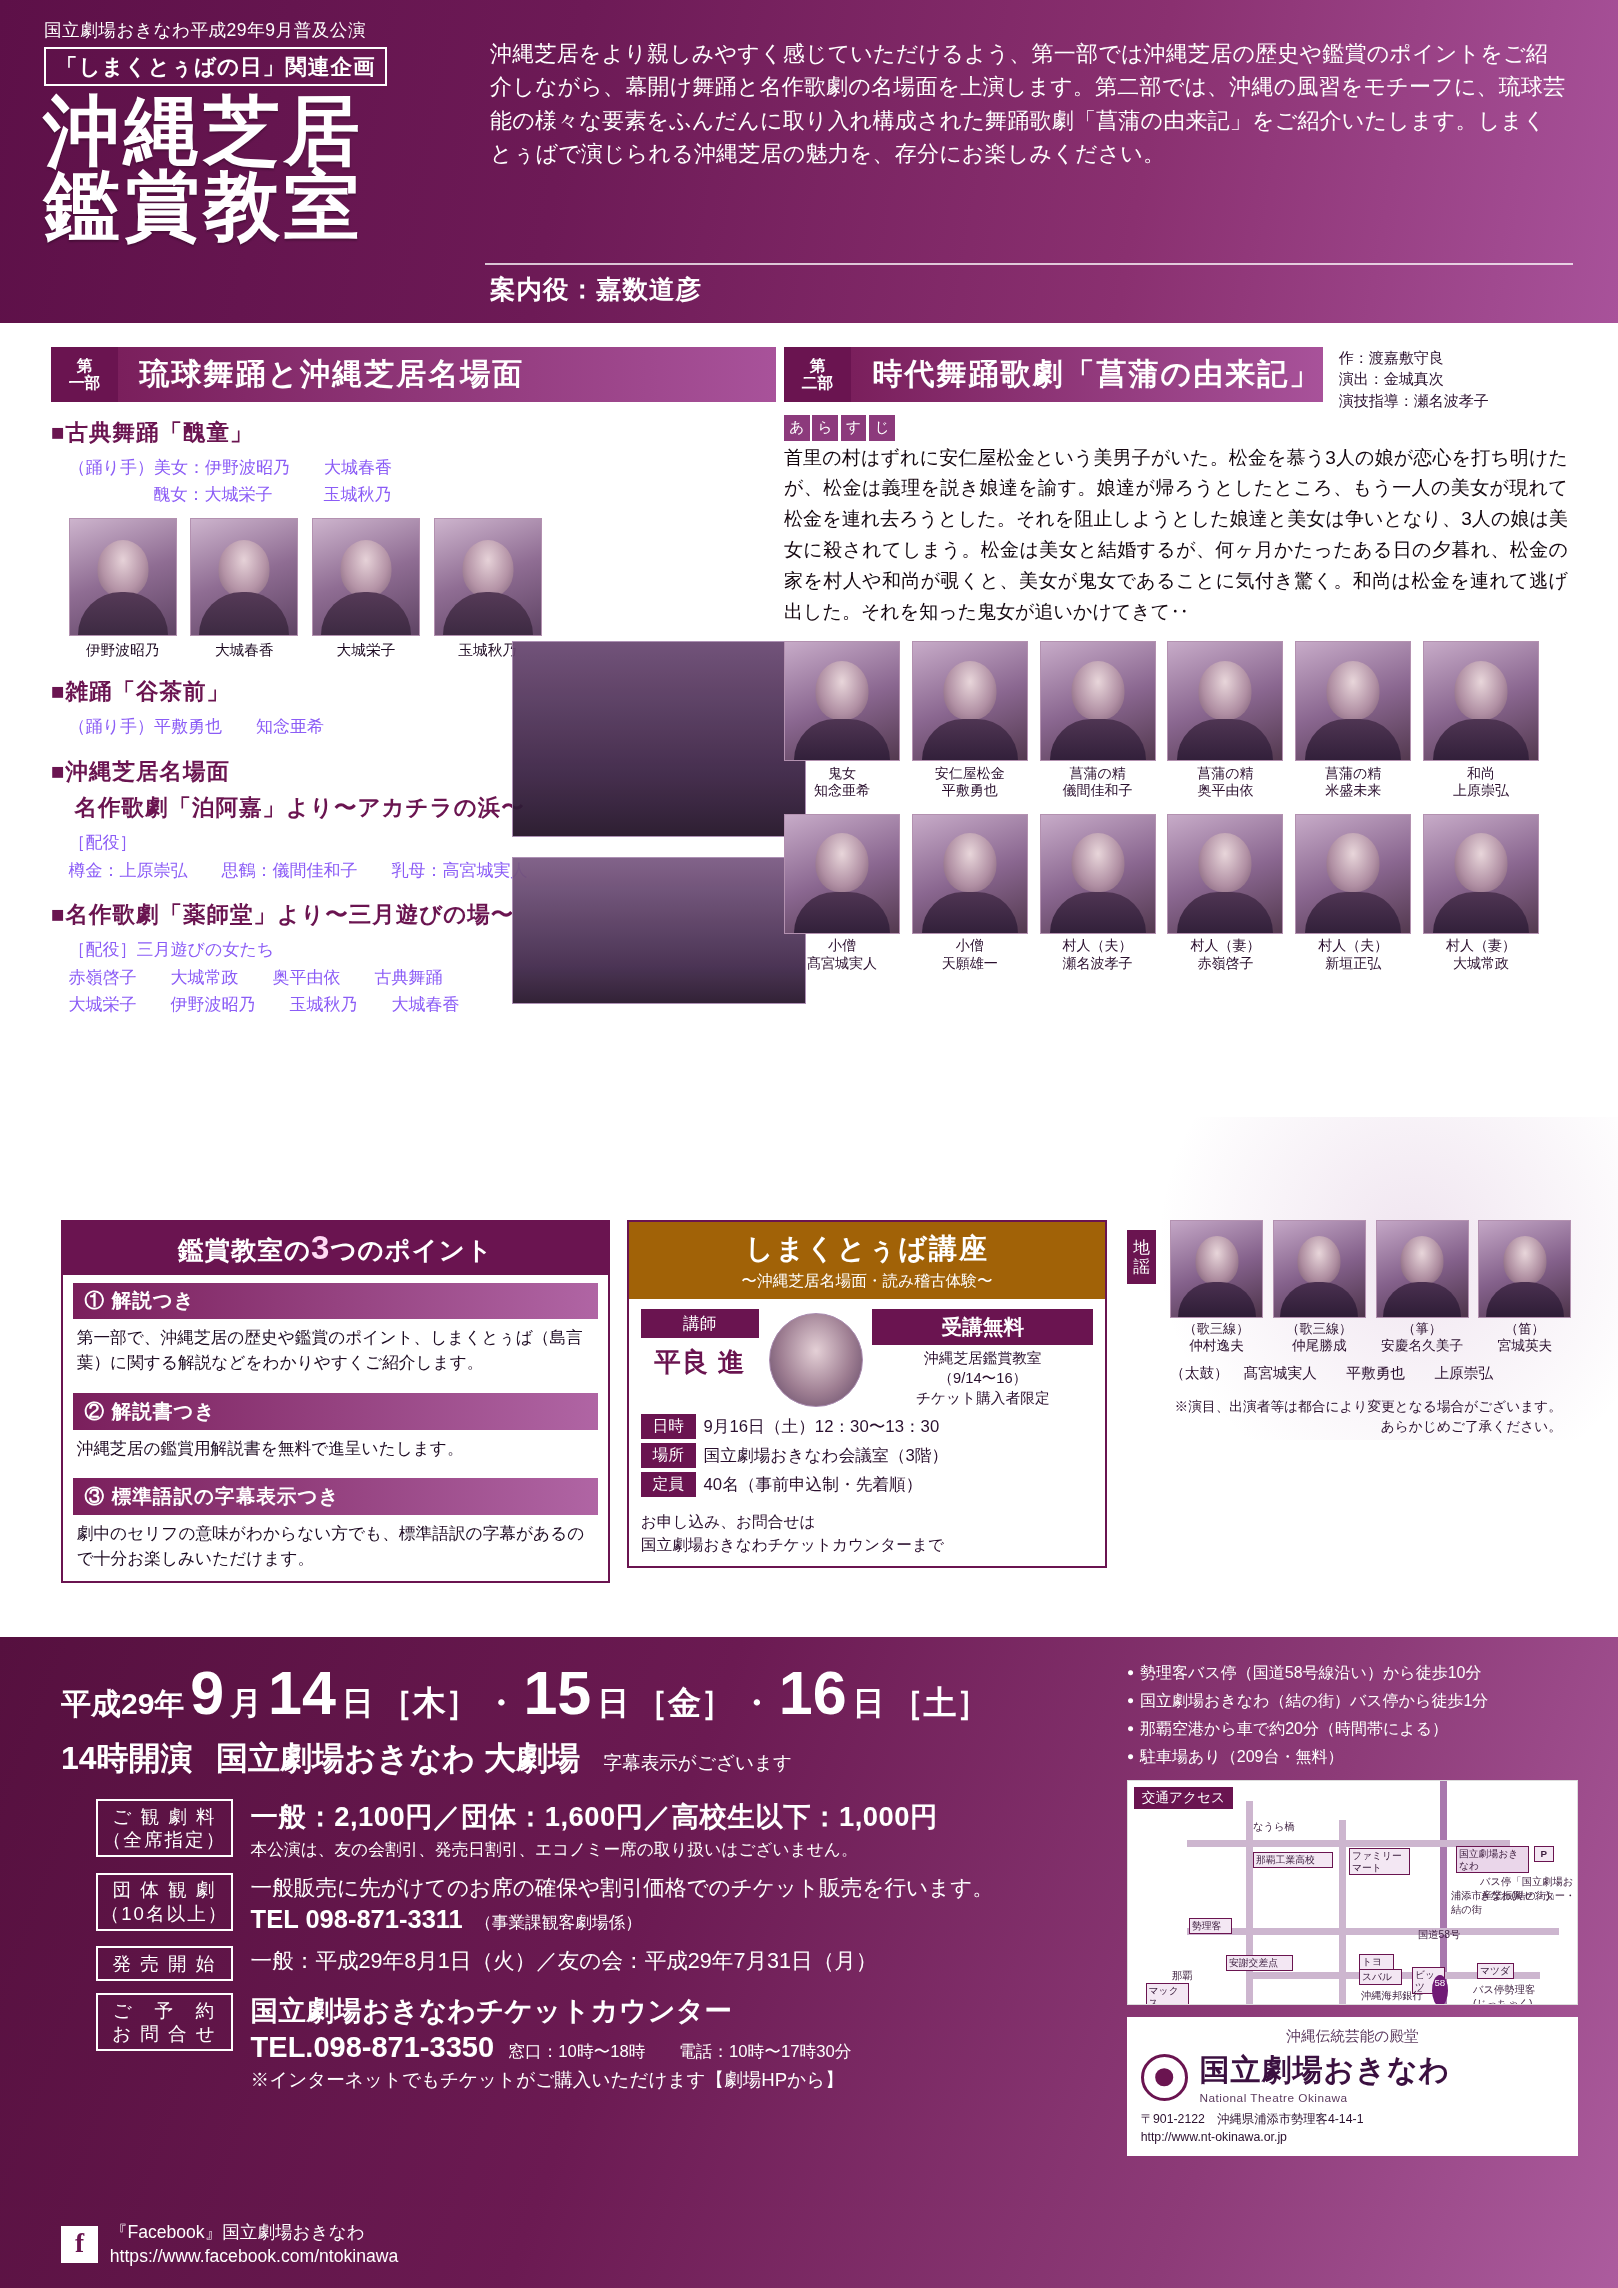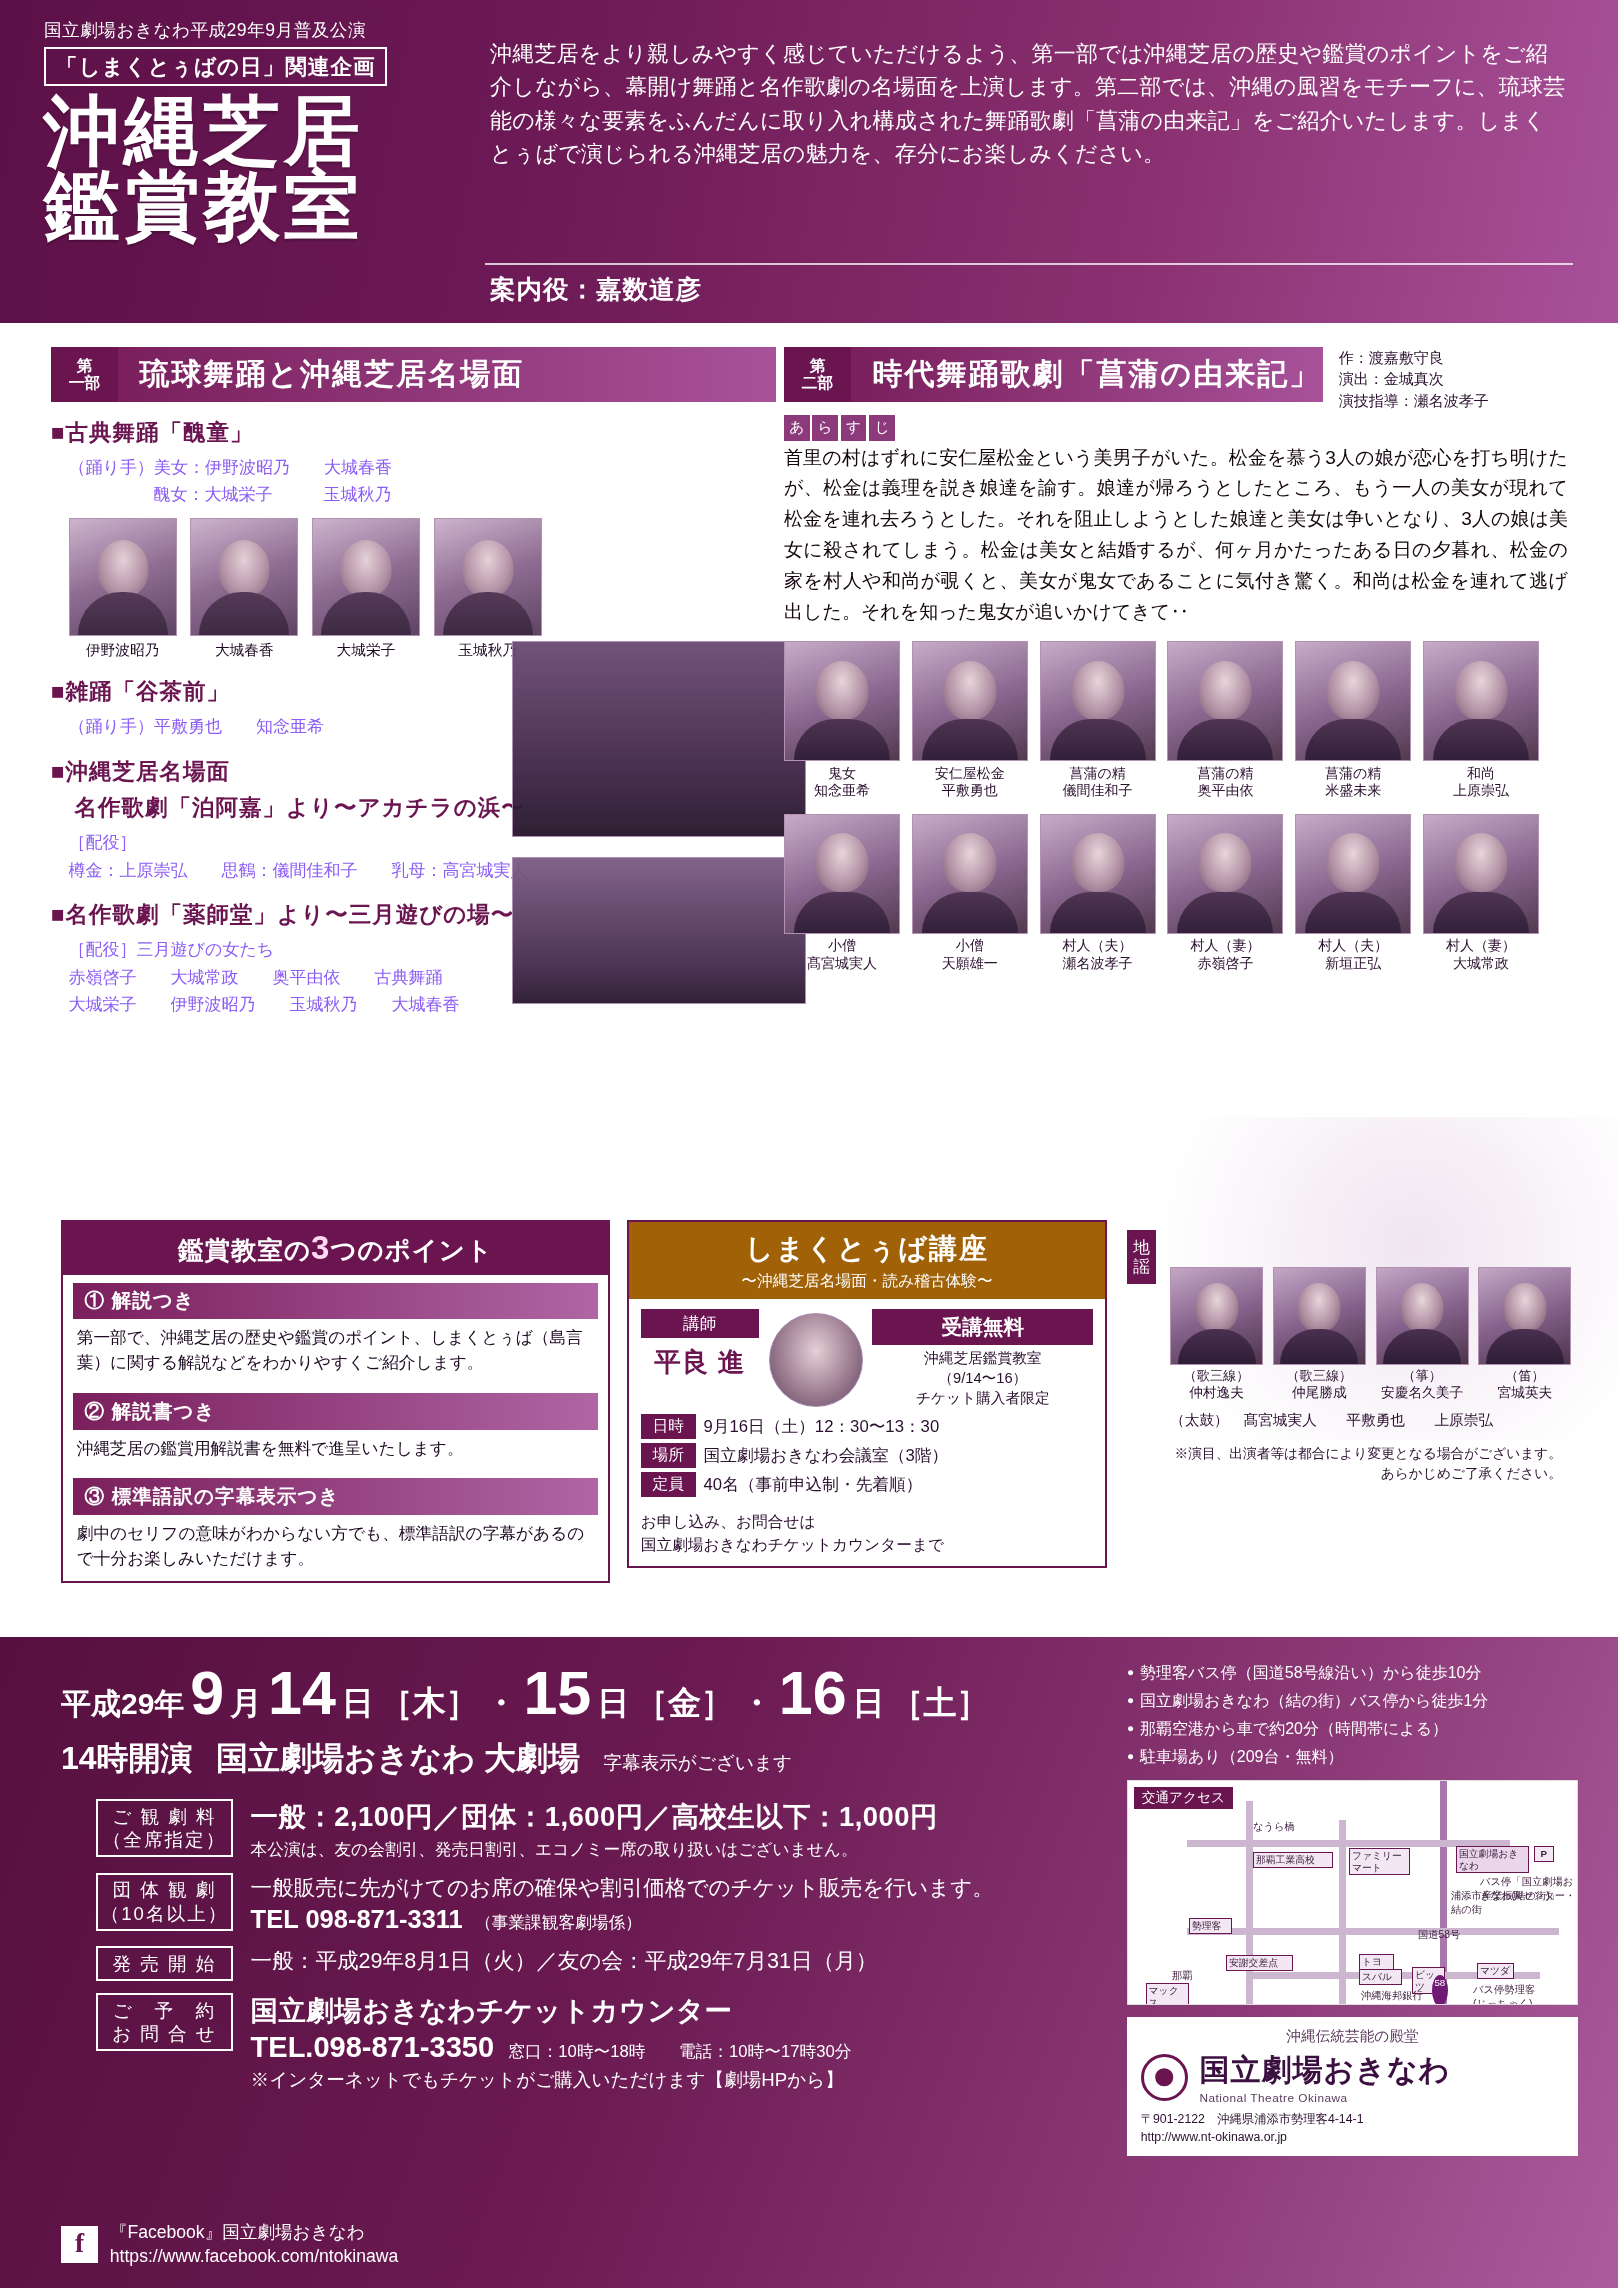--- a/index.html
+++ b/index.html
@@ -176,21 +176,21 @@
   .kouza-foot { font-size:15.7px; line-height:1.45; padding:2px 11.8px 9.8px 11.8px; }
 
   .jiutai {
     position:absolute; left:1127px; top:0; width:441px;
   }
   .jiutai .vlabel {
     position:absolute; left:0; top:9.8px; width:29px; background:#6a1450; color:#fff;
     font-size:16.7px; text-align:center; padding:7.8px 2px; line-height:1.15;
   }
   .ji-row { display:flex; gap:9.8px; margin-left:43px; }
-  .ji { width:95px;margin-top:47px; }
+  .ji { width:95px; }
   .ji .ph {
     width:93px; height:98px; border:1px solid #b391b0;
     background:linear-gradient(160deg,#c4a7c6 0%, #84618b 52%, #4d344a 100%);
     position:relative; overflow:hidden;
   }
   .ji .ph::before {
     content:""; position:absolute; left:50%; top:16%; width:43px; height:49px;
     transform:translateX(-50%); border-radius:50% 50% 45% 45%;
     background:radial-gradient(ellipse at 50% 35%, #e8d6da 0%, #ad8c9f 60%, #6f5068 100%);
   }

